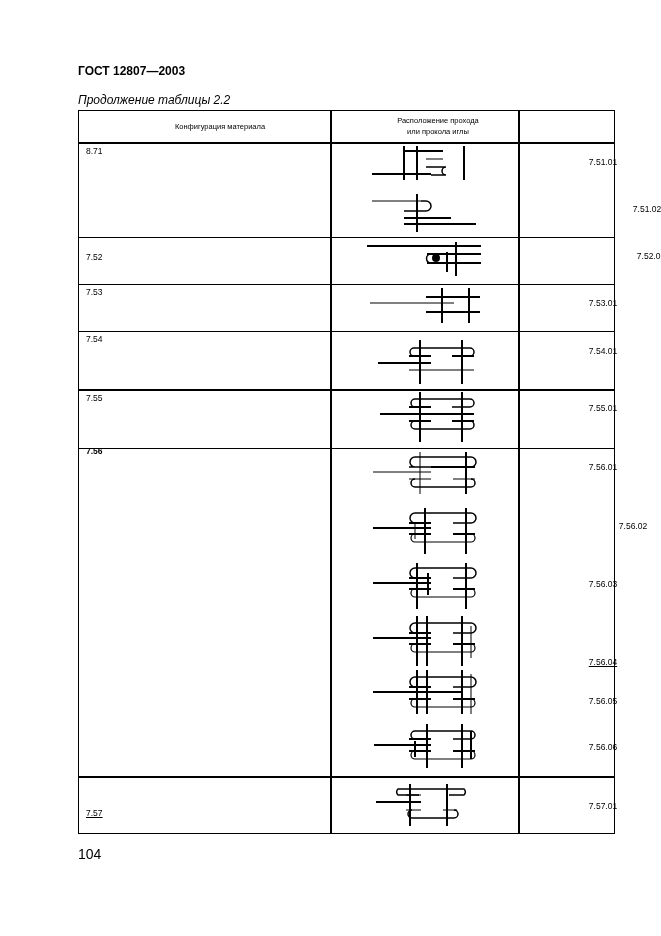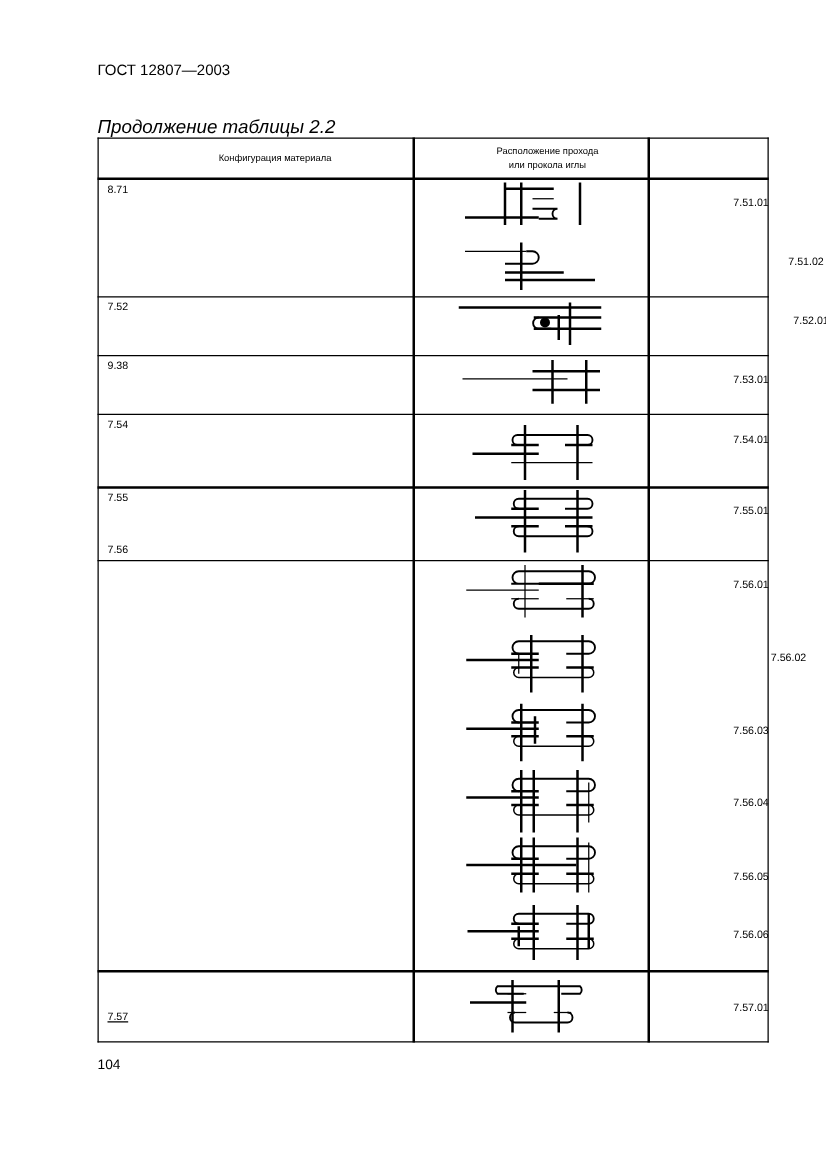--- a/index.html
+++ b/index.html
@@ -1,27 +1,27 @@
 <!DOCTYPE html>
 <html><head>
 <meta charset="utf-8">
 <style>
   html, body { margin:0; padding:0; background:#ffffff; }
   body { width:661px; height:936px; position:relative; overflow:hidden;
          font-family:"Liberation Sans", sans-serif; color:#000; }
-  .doc-title { position:absolute; left:78px; top:49px; font-size:12px; font-weight:normal; }
-  .caption { position:absolute; left:78px; top:93px; font-size:15px; font-style:italic; }
-  .page-number { position:absolute; left:78px; top:846px; font-size:11px; }
+  .doc-title { position:absolute; left:78px; top:64px; font-size:12px; font-weight:bold; }
+  .caption { position:absolute; left:78px; top:93px; font-size:12px; font-style:italic; }
+  .page-number { position:absolute; left:78px; top:846px; font-size:14px; }
   .tbl { position:absolute; left:78px; top:110px; width:537px; height:724px; }
   .hline { position:absolute; left:0; width:537px; background:#000; }
   .vline { position:absolute; top:0; width:2px; background:#000; }
   .hdr { position:absolute; top:0; height:32px; display:flex; align-items:center; justify-content:center;
          text-align:center; font-size:7.5px; line-height:11px; }
   .rowlabel { position:absolute; left:8px; font-size:8.5px; }
-  .code { position:absolute; left:441px; width:96px; text-align:right; font-size:8.5px; }
+  .code { position:absolute; left:441px; width:96px; text-align:center; font-size:8.5px;padding-left:36px; }
   svg.diag { position:absolute; left:253px; width:188px; overflow:visible; }
   svg.diag line, svg.diag path, svg.diag rect { stroke:#000; fill:none; }
 </style>
 </head>
 <body>
 
 <div class="doc-title">ГОСТ 12807—2003</div>
 <div class="caption">Продолжение таблицы 2.2</div>
 
 <div class="tbl">
@@ -44,37 +44,37 @@
     <span>Конфигурация материала</span>
   </div>
   <div class="hdr" style="left:254px;width:212px;">
     <div>
       <div>Расположение прохода</div>
       <div>или прокола иглы</div>
     </div>
   </div>
 
   <div class="rowlabel" style="top:36px;">8.71</div>
-  <div class="rowlabel" style="top:130px;">7.52</div>
-  <div class="rowlabel" style="top:177px;">9.38</div>
+  <div class="rowlabel" style="top:142px;">7.52</div>
+  <div class="rowlabel" style="top:177px;">7.53</div>
   <div class="rowlabel" style="top:224px;">7.54</div>
   <div class="rowlabel" style="top:283px;">7.55</div>
-  <div class="rowlabel" style="top:324px;">7.56</div>
+  <div class="rowlabel" style="top:336px;font-weight:bold;">7.56</div>
   <div class="rowlabel" style="top:698px;text-decoration:underline;">7.57</div>
 
   <div class="code" style="top:47px;">7.51.01</div>
   <div class="code" style="top:94px;margin-left:44px;">7.51.02</div>
   <div class="code" style="top:141px;margin-left:48px;">7.52.01</div>
   <div class="code" style="top:188px;">7.53.01</div>
   <div class="code" style="top:236px;">7.54.01</div>
   <div class="code" style="top:293px;">7.55.01</div>
   <div class="code" style="top:352px;">7.56.01</div>
   <div class="code" style="top:411px;margin-left:30px;">7.56.02</div>
   <div class="code" style="top:469px;">7.56.03</div>
-  <div class="code" style="top:527px;">7.56.04</div>
+  <div class="code" style="top:547px;text-decoration:underline;">7.56.04</div>
   <div class="code" style="top:586px;">7.56.05</div>
   <div class="code" style="top:632px;">7.56.06</div>
   <div class="code" style="top:691px;">7.57.01</div>
 
   <svg class="diag" style="top:34px;" height="50">
     <line x1="73" y1="7" x2="112" y2="7" stroke-width="2"></line>
     <line x1="41" y1="30" x2="100" y2="30" stroke-width="2"></line>
     <line x1="86" y1="2" x2="86" y2="36" stroke-width="2"></line>
     <line x1="133" y1="2" x2="133" y2="36" stroke-width="2"></line>
     <line x1="73" y1="2" x2="73" y2="36" stroke-width="2"></line>

